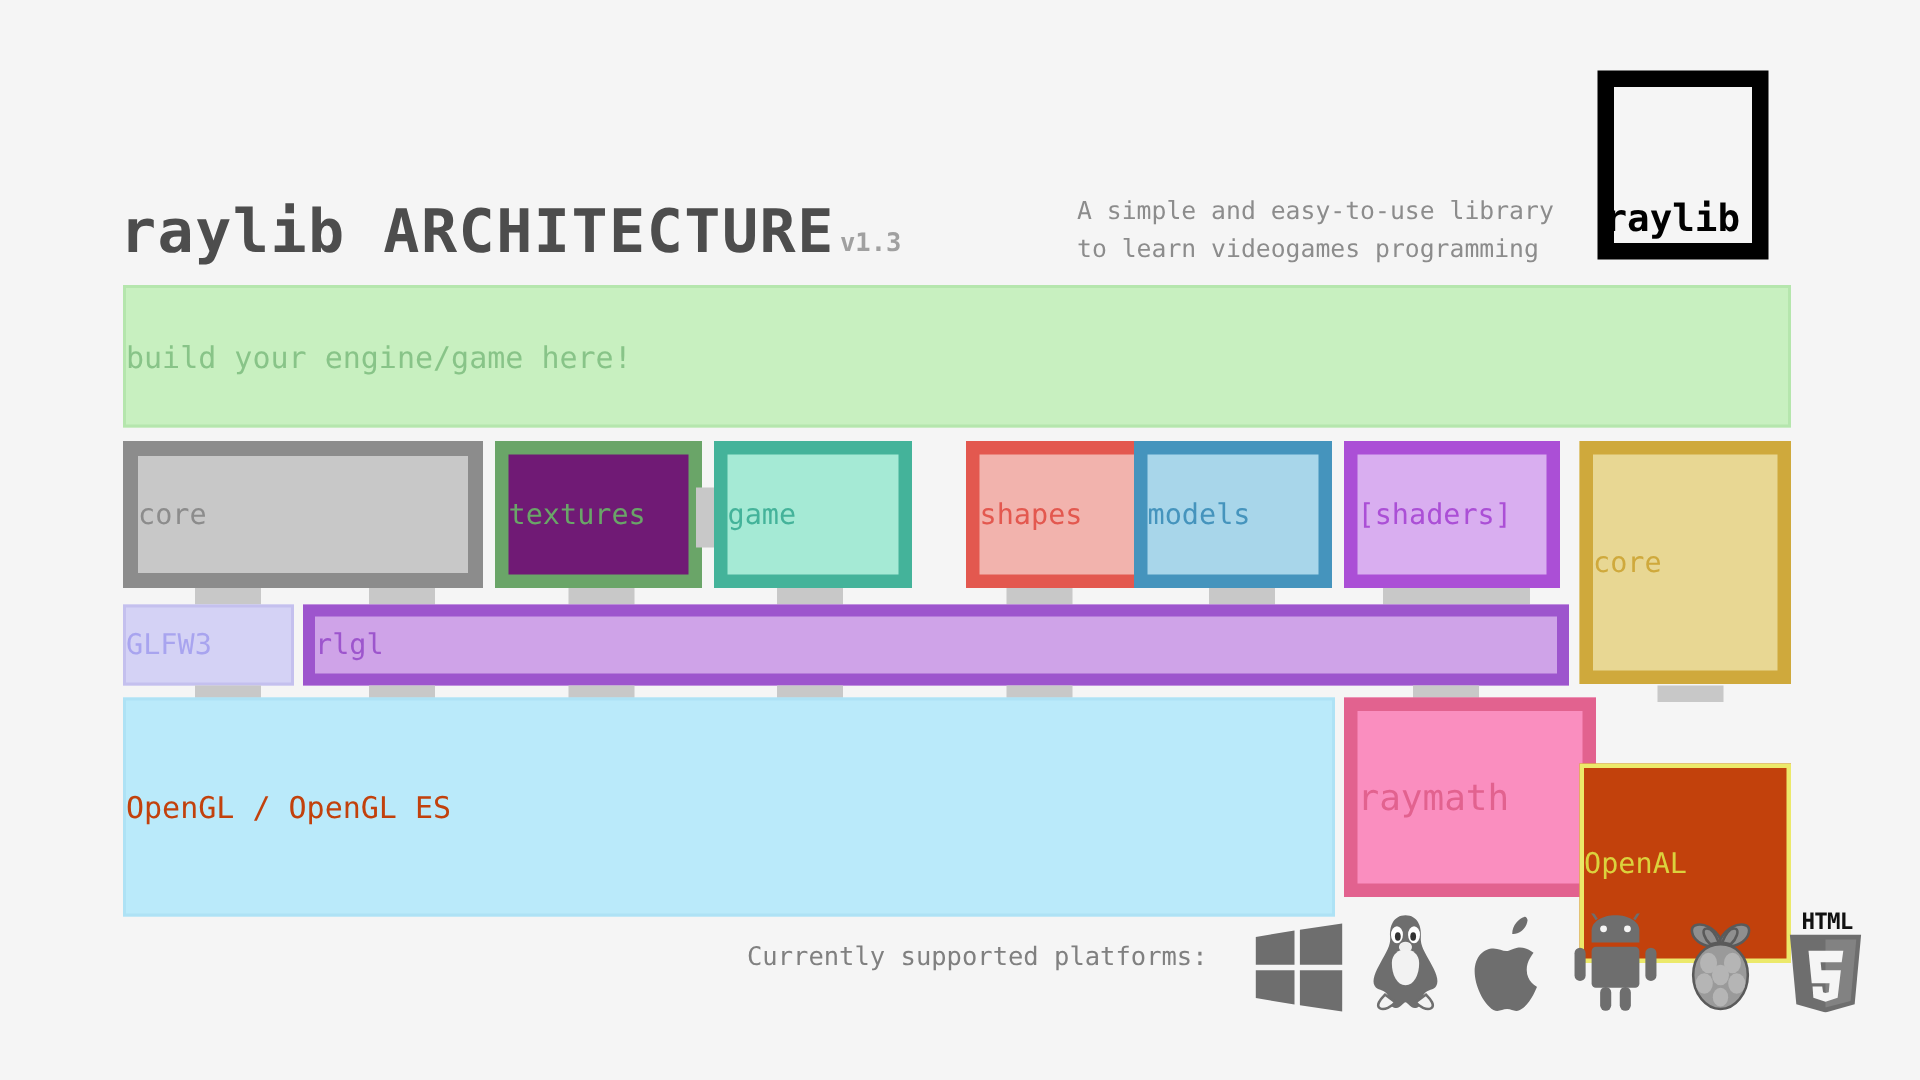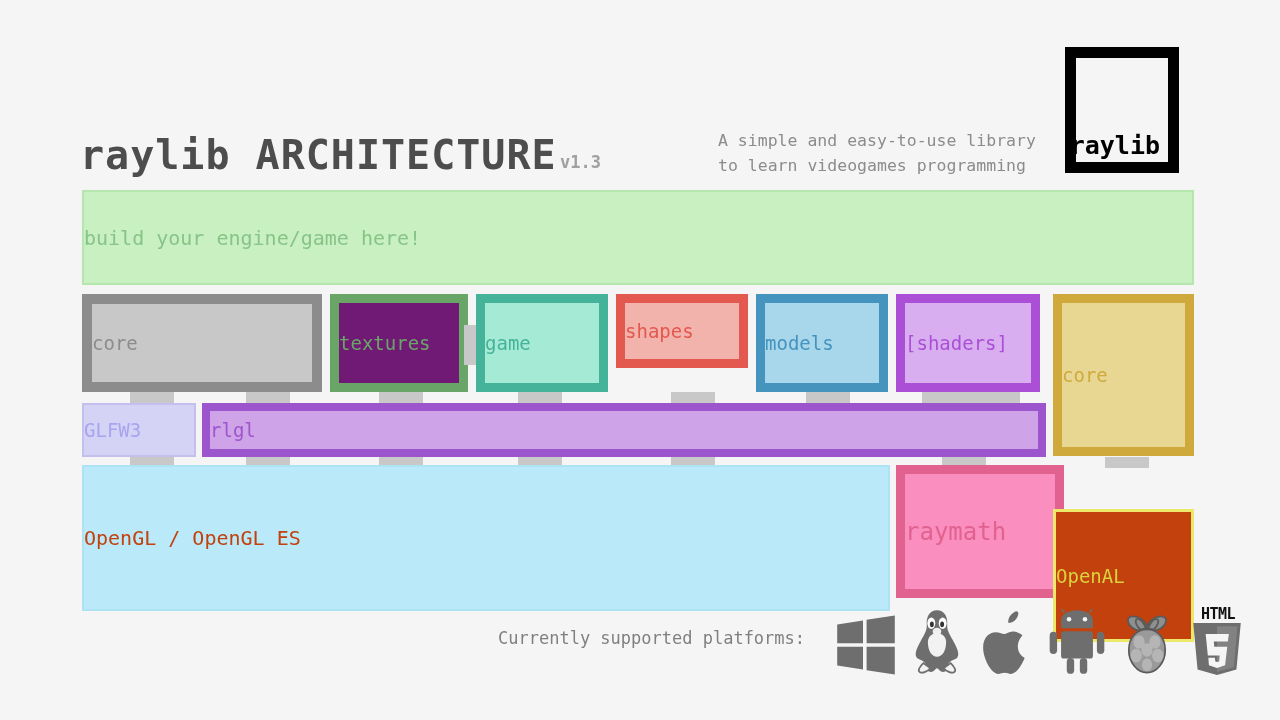--- a/index.html
+++ b/index.html
@@ -79,21 +79,21 @@
 
   <div class="abs box" id="mod-core" style="left: 82px; top: 294px; width: 240px; height: 98px; background: rgb(200, 200, 200); border: 10px solid rgb(140, 140, 140); color: rgb(140, 140, 140); font-size: 19px;">
     <span class="lbl">core</span>
   </div>
   <div class="abs box" id="mod-textures" style="left: 330px; top: 294px; width: 138px; height: 98px; background: #701a75; border: 9px solid rgb(106, 165, 104); color: rgb(106, 165, 104); font-size: 19px;">
     <span class="lbl">textures</span>
   </div>
   <div class="abs box" id="mod-text" style="left: 476px; top: 294px; width: 132px; height: 98px; background: rgb(165, 234, 213); border: 9px solid rgb(68, 179, 154); color: rgb(68, 179, 154); font-size: 19px;">
     <span class="lbl">game</span>
   </div>
-  <div class="abs box" id="mod-shapes" style="left: 616px; top: 294px; width: 132px; height: 74px; background: rgb(242, 179, 173); border: 9px solid rgb(227, 88, 79); color: rgb(227, 88, 79); font-size: 19px;">
+  <div class="abs box" id="mod-shapes" style="left: 644px; top: 294px; width: 132px; height: 98px; background: rgb(242, 179, 173); border: 9px solid rgb(227, 88, 79); color: rgb(227, 88, 79); font-size: 19px;">
     <span class="lbl">shapes</span>
   </div>
   <div class="abs box" id="mod-models" style="left: 756px; top: 294px; width: 132px; height: 98px; background: rgb(168, 214, 234); border: 9px solid rgb(69, 148, 189); color: rgb(69, 148, 189); font-size: 19px;">
     <span class="lbl">models</span>
   </div>
   <div class="abs box" id="mod-shaders" style="left: 896px; top: 294px; width: 144px; height: 98px; background: rgb(217, 174, 240); border: 9px solid rgb(171, 79, 214); color: rgb(171, 79, 214); font-size: 19px;">
     <span class="lbl">[shaders]</span>
   </div>
   <div class="abs box" id="mod-audio" style="left: 1053px; top: 294px; width: 141px; height: 162px; background: rgb(232, 215, 147); border: 9px solid rgb(207, 169, 60); color: rgb(207, 169, 60); font-size: 19px;">
     <span class="lbl">core</span>

